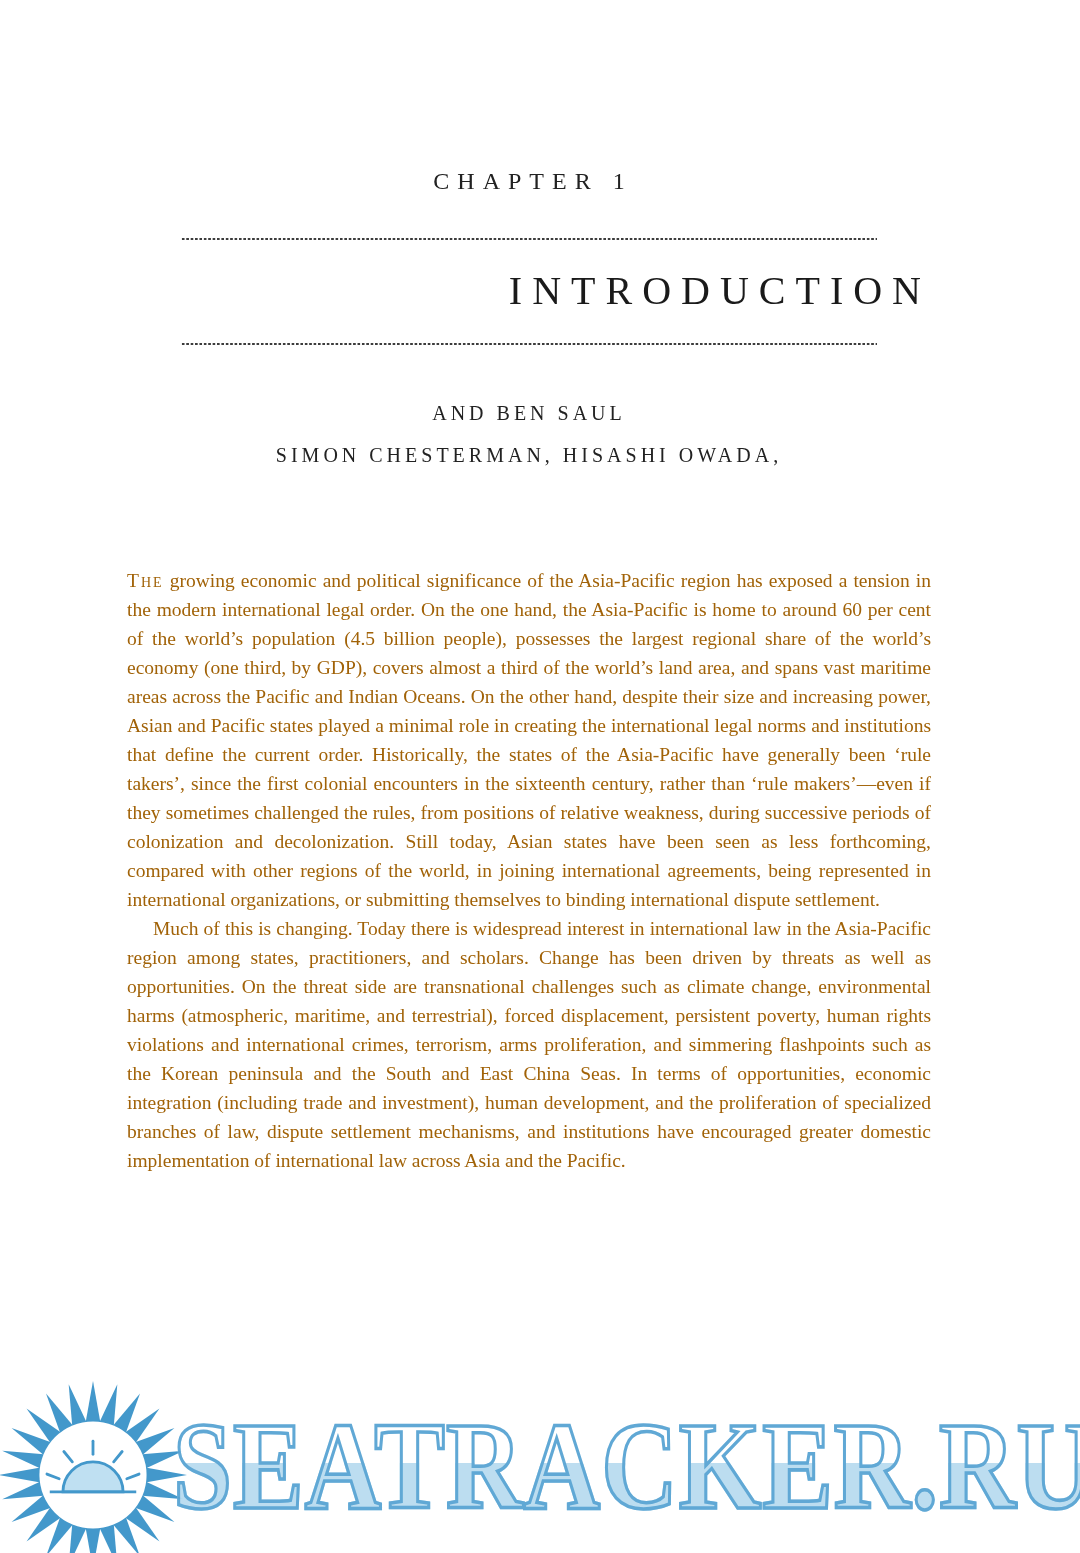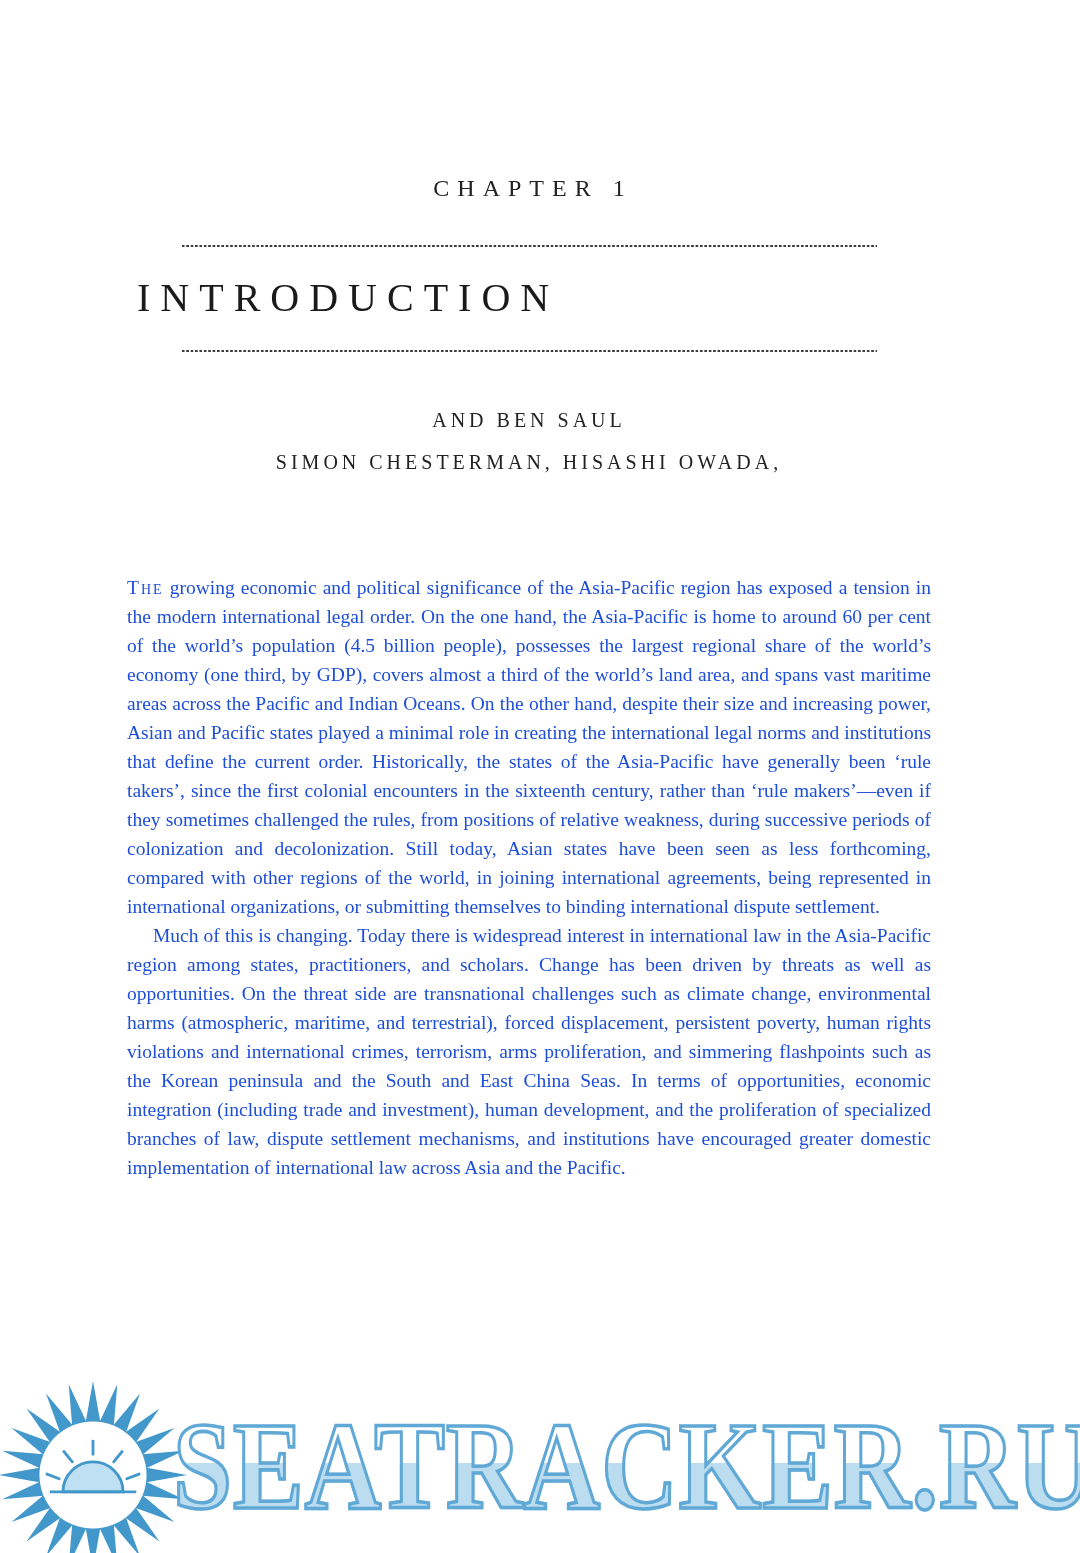--- a/index.html
+++ b/index.html
@@ -8,21 +8,21 @@
     background: #ffffff;
     font-family: "Liberation Serif", serif;
     color: #1c1c1c;
     position: relative;
     overflow: hidden;
   }
 
   .text-block {
     position: absolute;
     left: 127px;
-    top: 15px;
+    top: 8px;
     width: 804px;
   }
 
   .chapter-label {
     margin-top: 160px;
     text-align: center;
     font-size: 24px;
     font-weight: 400;
     letter-spacing: 8px;
     padding-left: 8px; 
@@ -33,21 +33,21 @@
     height: 4px;
     margin: 42px 54px 0 54px;
     background-image: radial-gradient(circle, #3c3c3c 1.1px, rgba(0,0,0,0) 1.35px);
     background-size: 4.4px 4px;
     background-repeat: repeat-x;
     background-position: left center;
   }
 
   .page-title {
     margin-top: 26px;
-    text-align: left;
+    text-align: right;
     font-size: 40px;
     font-weight: 400;
     letter-spacing: 10px;
     padding-left: 10px;
     color: #1a1a1a;
   }
 
   .dotted-rule.below-title { margin-top: 28px; }
 
   .authors {
@@ -57,21 +57,21 @@
     letter-spacing: 4px;
     line-height: 42px;
     color: #222;
   }
 
   .body-text {
     margin-top: 90px;
     font-size: 19.5px;
     line-height: 29px;
     text-align: justify;
-    color: #1d4ed8;
+    color: #a16207;
   }
 
   .body-text p { margin: 0; }
   .body-text p.indent { text-indent: 26px; }
 
   .lead-word {
     font-variant: small-caps;
     letter-spacing: 2px;
   }
 

